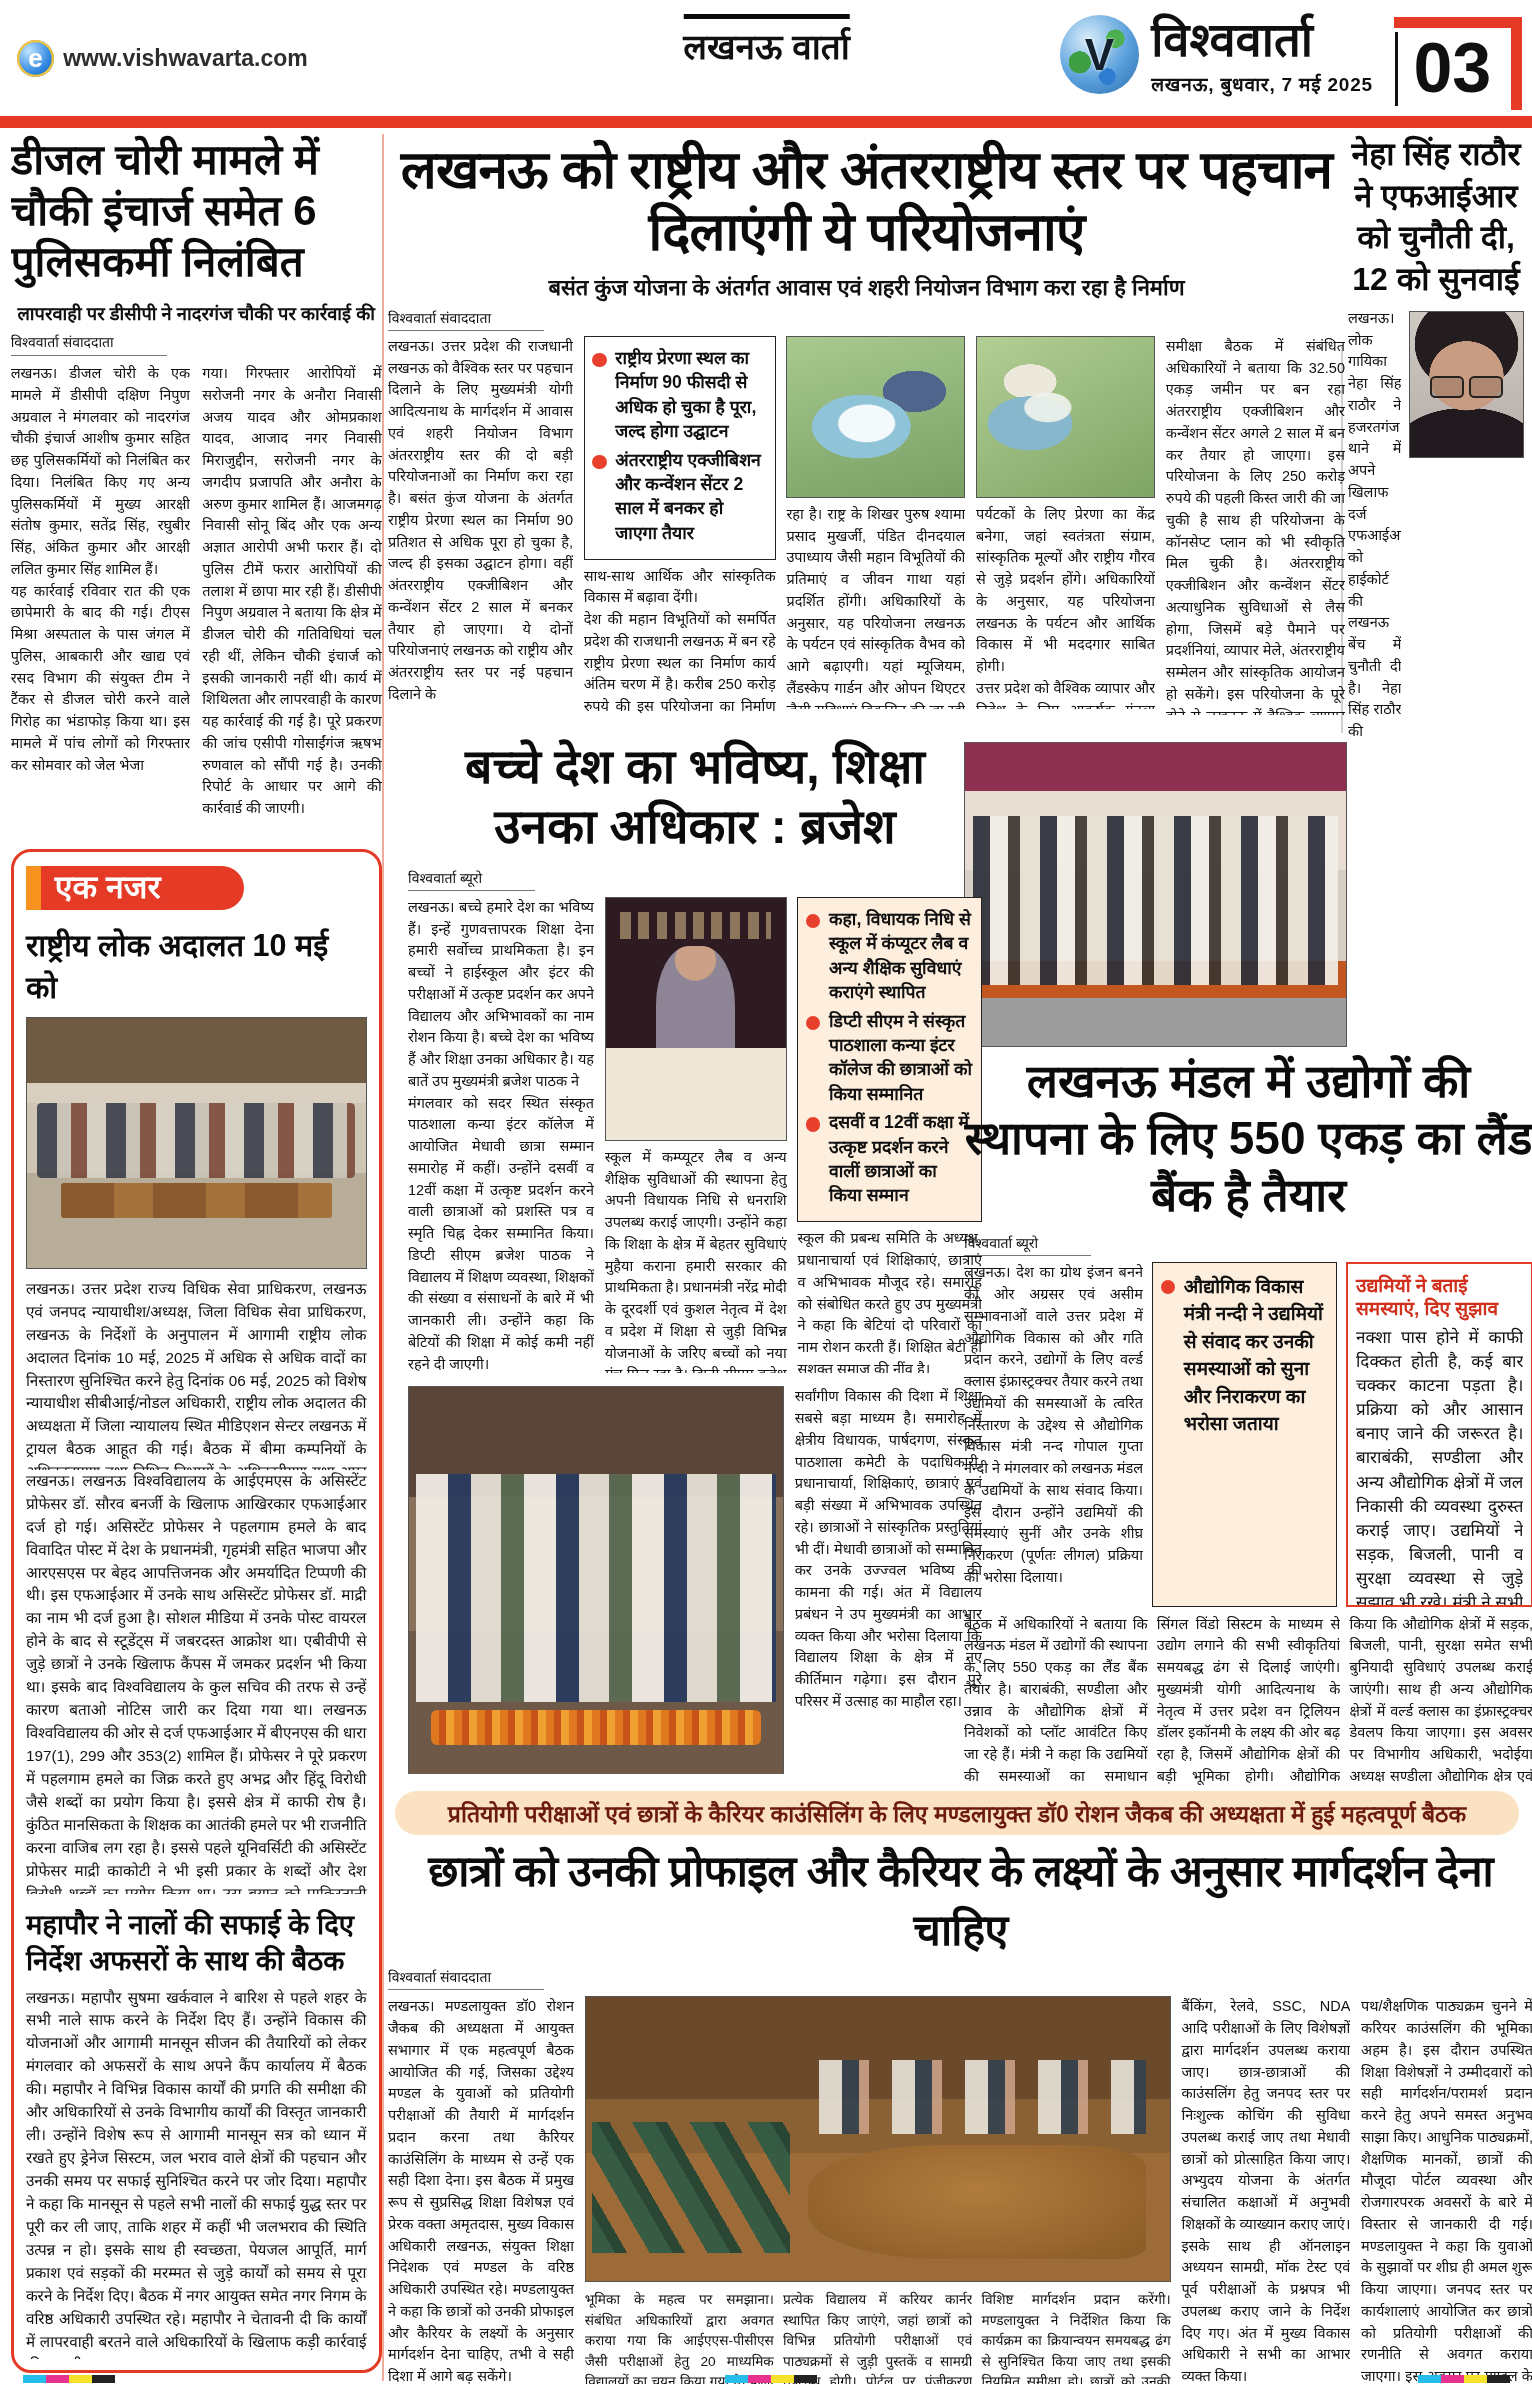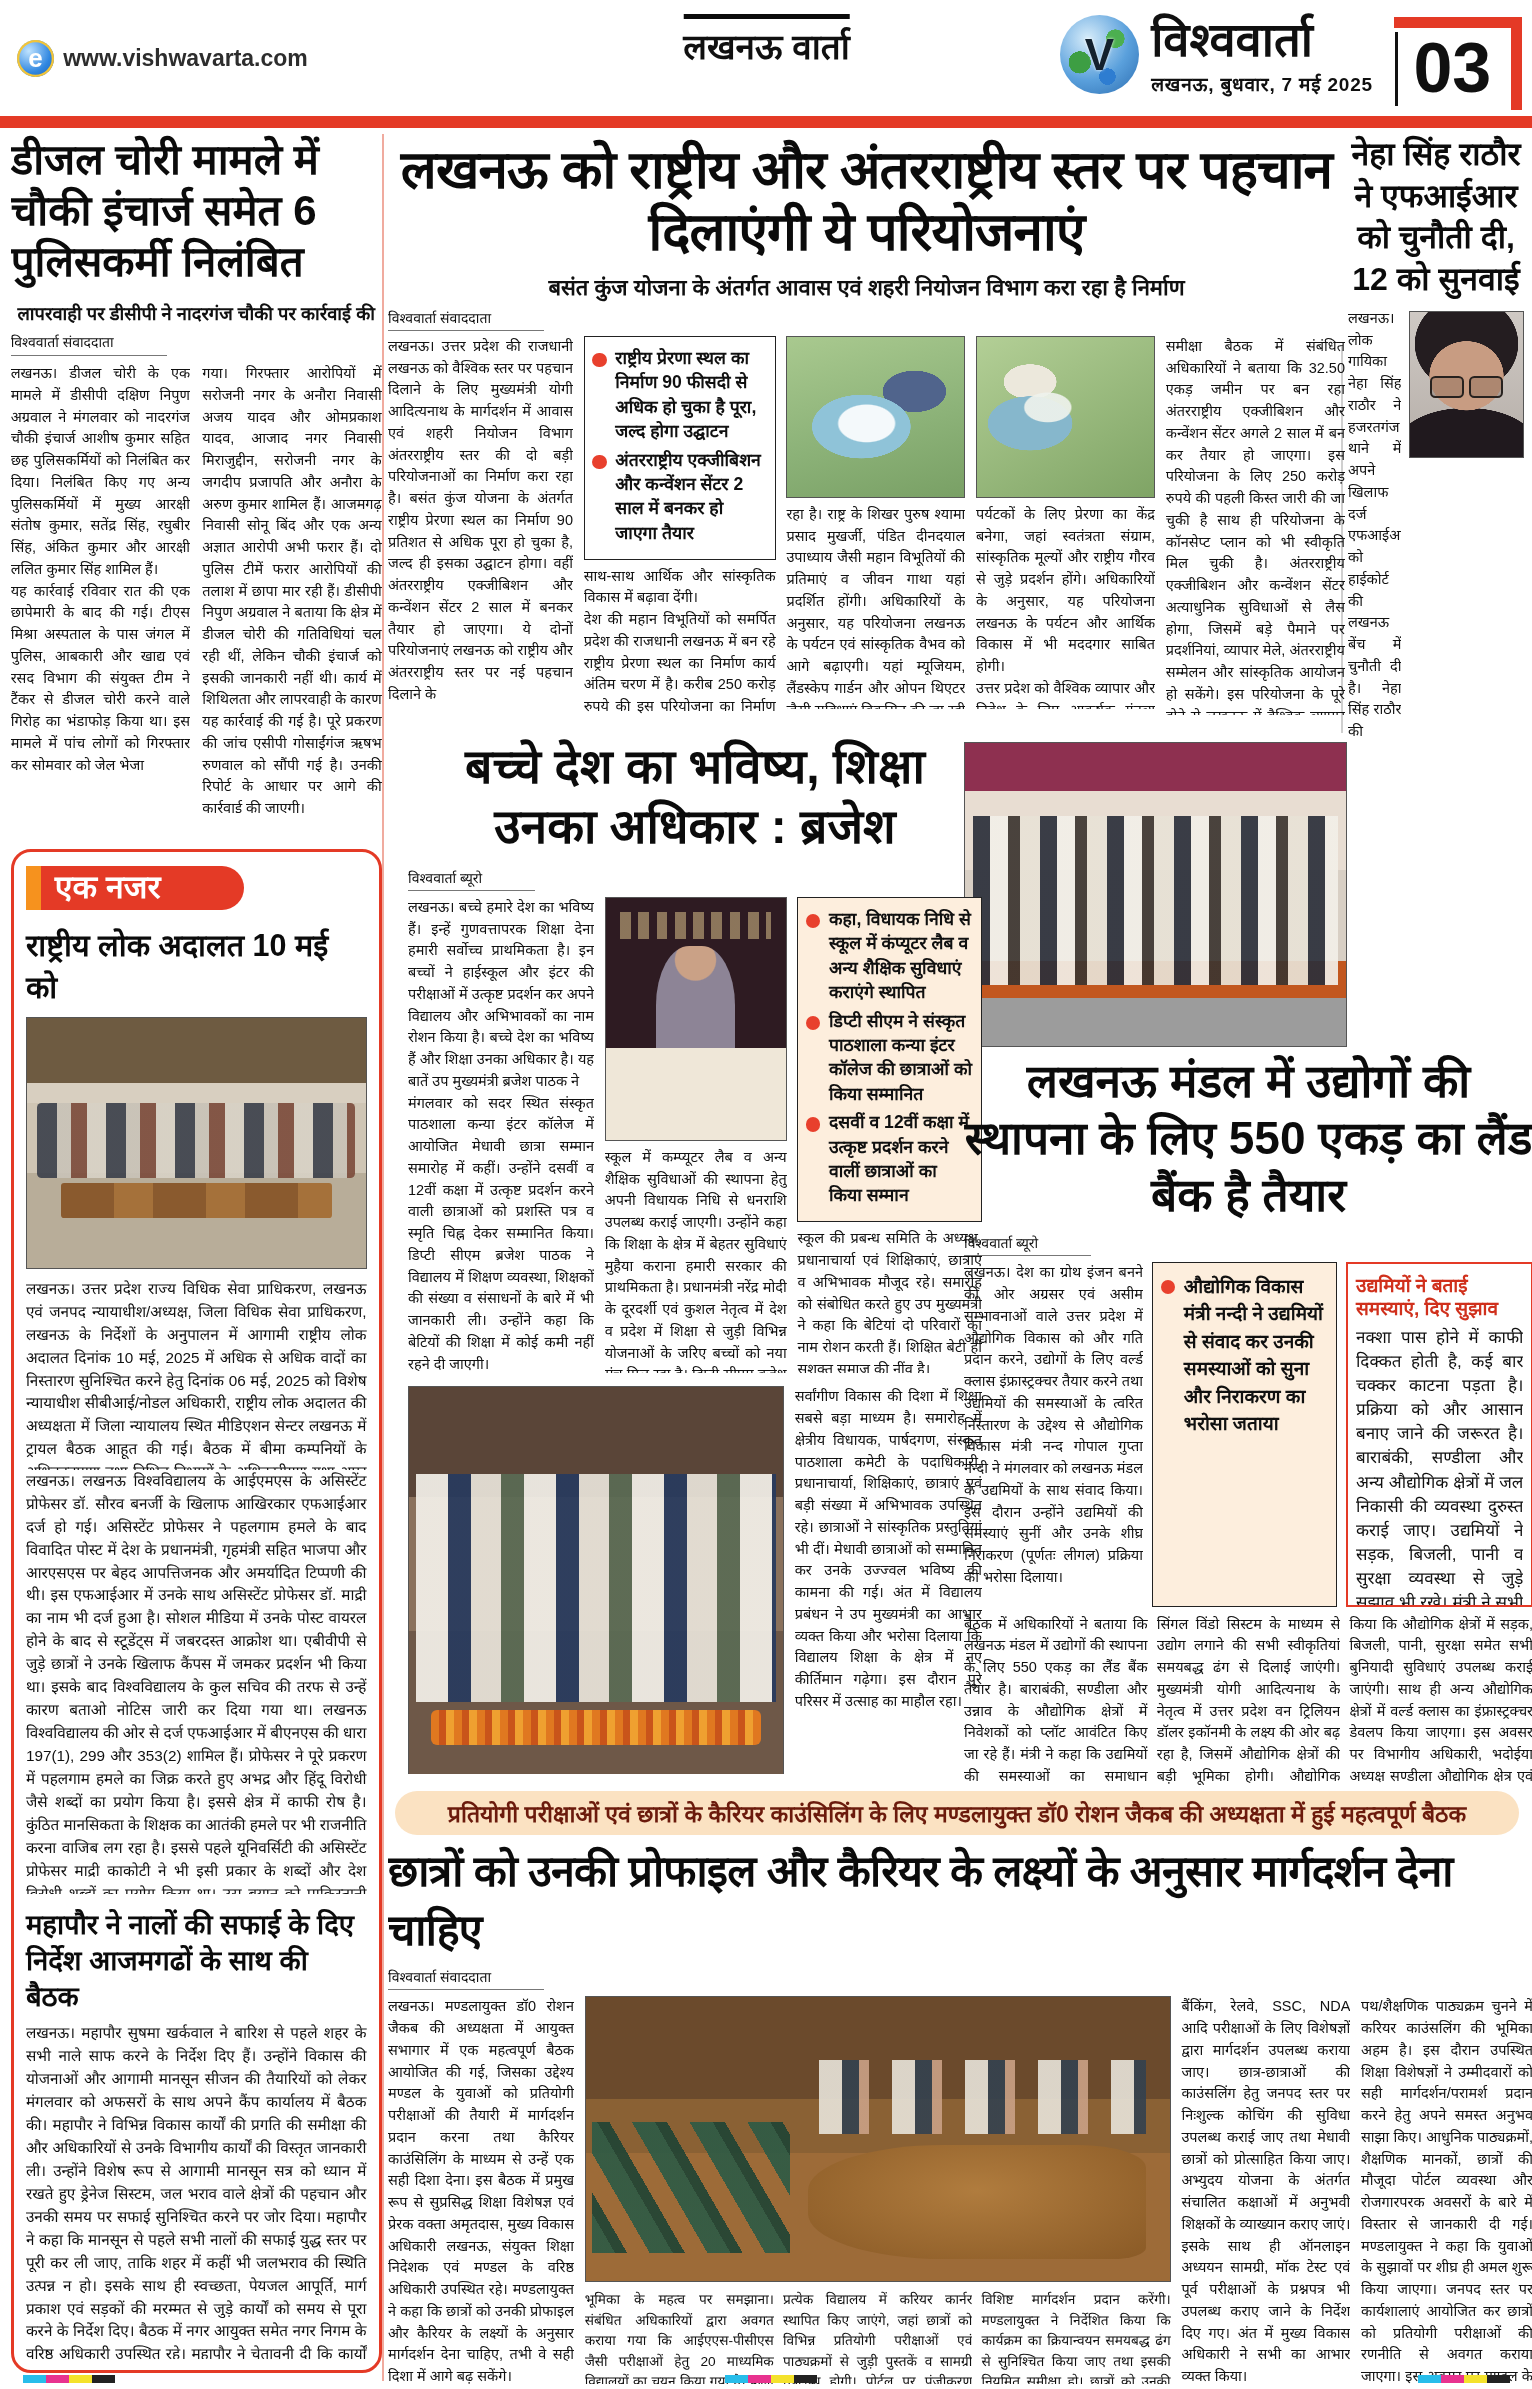--- a/index.html
+++ b/index.html
@@ -129,21 +129,21 @@
   #mandal .row1{display:flex;gap:9.2px;height:345px}
   #mandal .row2{display:flex;gap:9.2px;height:235px;margin-top:6.1px}
   #mandal .bullet-box .bullets li{font-size:19px;line-height:1.45}
   .redbox{border:2.3px solid var(--red);padding:9.2px 7.6px;background:#fff}
   .redbox .title{color:#d0301c;font-weight:900;font-size:19px;line-height:1.25;margin-bottom:4.6px}
   .redbox .bb{font-size:17px;line-height:1.42;text-align:justify;white-space:pre-line;overflow:hidden}
   
   #strip{left:395px;top:1791px;width:1124px;height:44px;background:var(--strip);border-radius:23px;
      display:flex;align-items:center;justify-content:center;font-size:23px;font-weight:800;color:#6b1a0c}
   #counsel{left:388px;top:1840px;width:1145px;height:544px;overflow:hidden}
-  #counsel h1{font-size:43px;text-align:left;letter-spacing:-0.8px}
+  #counsel h1{font-size:43px;text-align:center;letter-spacing:-0.8px}
   #counsel .byrow{margin:9.2px 0 6.1px}
   #counsel .main{display:flex;gap:10.7px;height:458px;margin-top:3.1px}
   #counsel .mid{width:586px;display:flex;flex-direction:column}
   .ph-meeting2{height:356px;background:linear-gradient(180deg,#6b4a2c 0 36%,#8a6134 36% 55%,#9d6b38 55% 100%)}
   .ph-meeting2 .chairs{position:absolute;left:1%;top:44%;width:34%;height:46%;opacity:.9;
      background:repeating-linear-gradient(60deg,#2c5a45 0 20px,#1e4334 20px 30.5px,transparent 30.5px 50px)}
   .ph-meeting2 .table{position:absolute;left:38%;top:52%;width:58%;height:40%;border-radius:40% 20% 10% 40%;
      background:radial-gradient(ellipse at 50% 40%,#b07c3e,#8a5a26)}
   .ph-meeting2 .people{position:absolute;left:40%;top:22%;width:56%;height:26%;opacity:.9;
      background:repeating-linear-gradient(90deg,#e8e4da 0 23px,#33414f 23px 40px,#caa186 40px 50px,transparent 50px 73px)}
@@ -203,21 +203,21 @@
   <div class="photo ph-meeting1">
     <div class="crowd"></div>
     <div class="tables"></div>
   </div>
   <div id="lok-b" class="col">
       <div class="txt smalltxt">लखनऊ। उत्तर प्रदेश राज्य विधिक सेवा प्राधिकरण, लखनऊ एवं जनपद न्यायाधीश/अध्यक्ष, जिला विधिक सेवा प्राधिकरण, लखनऊ के निर्देशों के अनुपालन में आगामी राष्ट्रीय लोक अदालत दिनांक 10 मई, 2025 में अधिक से अधिक वादों का निस्तारण सुनिश्चित करने हेतु दिनांक 06 मई, 2025 को विशेष न्यायाधीश सीबीआई/नोडल अधिकारी, राष्ट्रीय लोक अदालत की अध्यक्षता में जिला न्यायालय स्थित मीडिएशन सेन्टर लखनऊ में ट्रायल बैठक आहूत की गई। बैठक में बीमा कम्पनियों के अधिवक्तागण तथा विभिन्न विभागों के अधिकारीगण यथा अपर जिला जज, मुख्य विकास अधिकारी, हुसैनाबाद ट्रस्ट, नगर निगम लखनऊ, डूडा, यूपी रोडवेज, श्रम विभाग, पंचायती राज विभाग, बैंक, विद्युत विभाग, चकबंदी, ग्रामीण विकास, आवास एवं विकास परिषद, राजस्व विभाग, सिंचाई विभाग, कृषि विभाग, पशुपालन विभाग, शिक्षा विभाग, अल्पसंख्यक कल्याण विभाग, खाद्य एवं रसद विभाग, उद्यान विभाग, मत्स्य विभाग, समाज कल्याण विभाग एवं बेसिक शिक्षा विभाग, माध्यमिक शिक्षा विभाग, क्रीड़ा विभाग के प्रतिनिधिगण उपस्थित रहे। बैठक में राष्ट्रीय लोक अदालत में अधिक से अधिक वादों के निस्तारण हेतु आवश्यक दिशा-निर्देश दिए गए। लोक अदालत द्वारा पारित निर्णय के विरुद्ध कोई अपील नहीं होती है। कानूनी जटिलताओं से बचने के लिए वादकारीगण अपने वादों का निस्तारण लोक अदालत के माध्यम से करा सकते हैं, जिसमें समय और धन दोनों की बचत होती है तथा आपसी सहमति से मामला आपसी समझौते पर आधारित होती है।</div>
     </div>
   <div id="prof-b" class="col">
       <div class="txt smalltxt">लखनऊ। लखनऊ विश्वविद्यालय के आईएमएस के असिस्टेंट प्रोफेसर डॉ. सौरव बनर्जी के खिलाफ आखिरकार एफआईआर दर्ज हो गई। असिस्टेंट प्रोफेसर ने पहलगाम हमले के बाद विवादित पोस्ट में देश के प्रधानमंत्री, गृहमंत्री सहित भाजपा और आरएसएस पर बेहद आपत्तिजनक और अमर्यादित टिप्पणी की थी। इस एफआईआर में उनके साथ असिस्टेंट प्रोफेसर डॉ. माद्री का नाम भी दर्ज हुआ है। सोशल मीडिया में उनके पोस्ट वायरल होने के बाद से स्टूडेंट्स में जबरदस्त आक्रोश था। एबीवीपी से जुड़े छात्रों ने उनके खिलाफ कैंपस में जमकर प्रदर्शन भी किया था। इसके बाद विश्वविद्यालय के कुल सचिव की तरफ से उन्हें कारण बताओ नोटिस जारी कर दिया गया था। लखनऊ विश्वविद्यालय की ओर से दर्ज एफआईआर में बीएनएस की धारा 197(1), 299 और 353(2) शामिल हैं। प्रोफेसर ने पूरे प्रकरण में पहलगाम हमले का जिक्र करते हुए अभद्र और हिंदू विरोधी जैसे शब्दों का प्रयोग किया है। इससे क्षेत्र में काफी रोष है। कुंठित मानसिकता के शिक्षक का आतंकी हमले पर भी राजनीति करना वाजिब लग रहा है। इससे पहले यूनिवर्सिटी की असिस्टेंट प्रोफेसर माद्री काकोटी ने भी इसी प्रकार के शब्दों और देश विरोधी शब्दों का प्रयोग किया था। उस बयान को पाकिस्तानी मीडिया से री-पोस्ट किया गया। सौरव बनर्जी और माद्री काकोटी एक ही मानसिकता के व्यक्ति हैं। ऐसे में सौरव बनर्जी के खिलाफ सुसंगत धाराओं में प्राथमिकी दर्ज करें। लखनऊ यूनिवर्सिटी के लिंग्विस्टिक डिपार्टमेंट की असिस्टेंट प्रोफेसर माद्री काकोटी को दूसरी बार नामजद किया गया। इस बार उनका नाम डॉ. सौरव के साथ दर्ज हुआ है। इससे पहले हसनगंज थाने में छात्रों ने डॉ. माद्री काकोटी के खिलाफ शिकायती पत्र दिया था, जिसमें देशद्रोह का मुकदमा दर्ज हुआ था।</div>
     </div>
-  <h2 id="mayor-h">महापौर ने नालों की सफाई के दिए निर्देश आजमगढों के साथ की बैठक</h2>
+  <h2 id="mayor-h">महापौर ने नालों की सफाई के दिए निर्देश अफसरों के साथ की बैठक</h2>
   <div id="mayor-b" class="col">
       <div class="txt smalltxt">लखनऊ। महापौर सुषमा खर्कवाल ने बारिश से पहले शहर के सभी नाले साफ करने के निर्देश दिए हैं। उन्होंने विकास की योजनाओं और आगामी मानसून सीजन की तैयारियों को लेकर मंगलवार को अफसरों के साथ अपने कैंप कार्यालय में बैठक की। महापौर ने विभिन्न विकास कार्यों की प्रगति की समीक्षा की और अधिकारियों से उनके विभागीय कार्यों की विस्तृत जानकारी ली। उन्होंने विशेष रूप से आगामी मानसून सत्र को ध्यान में रखते हुए ड्रेनेज सिस्टम, जल भराव वाले क्षेत्रों की पहचान और उनकी समय पर सफाई सुनिश्चित करने पर जोर दिया। महापौर ने कहा कि मानसून से पहले सभी नालों की सफाई युद्ध स्तर पर पूरी कर ली जाए, ताकि शहर में कहीं भी जलभराव की स्थिति उत्पन्न न हो। इसके साथ ही स्वच्छता, पेयजल आपूर्ति, मार्ग प्रकाश एवं सड़कों की मरम्मत से जुड़े कार्यों को समय से पूरा करने के निर्देश दिए। बैठक में नगर आयुक्त समेत नगर निगम के वरिष्ठ अधिकारी उपस्थित रहे। महापौर ने चेतावनी दी कि कार्यों में लापरवाही बरतने वाले अधिकारियों के खिलाफ कड़ी कार्रवाई की जाएगी।</div>
     </div>
 </div>
 
 <div class="abs" id="projects">
   <h1>लखनऊ को राष्ट्रीय और अंतरराष्ट्रीय स्तर पर पहचान दिलाएंगी ये परियोजनाएं</h1>
   <div class="subhead">बसंत कुंज योजना के अंतर्गत आवास एवं शहरी नियोजन विभाग करा रहा है निर्माण</div>
   <div class="byrow"><span class="byline">विश्ववार्ता संवाददाता</span></div>
   <div class="cols">

